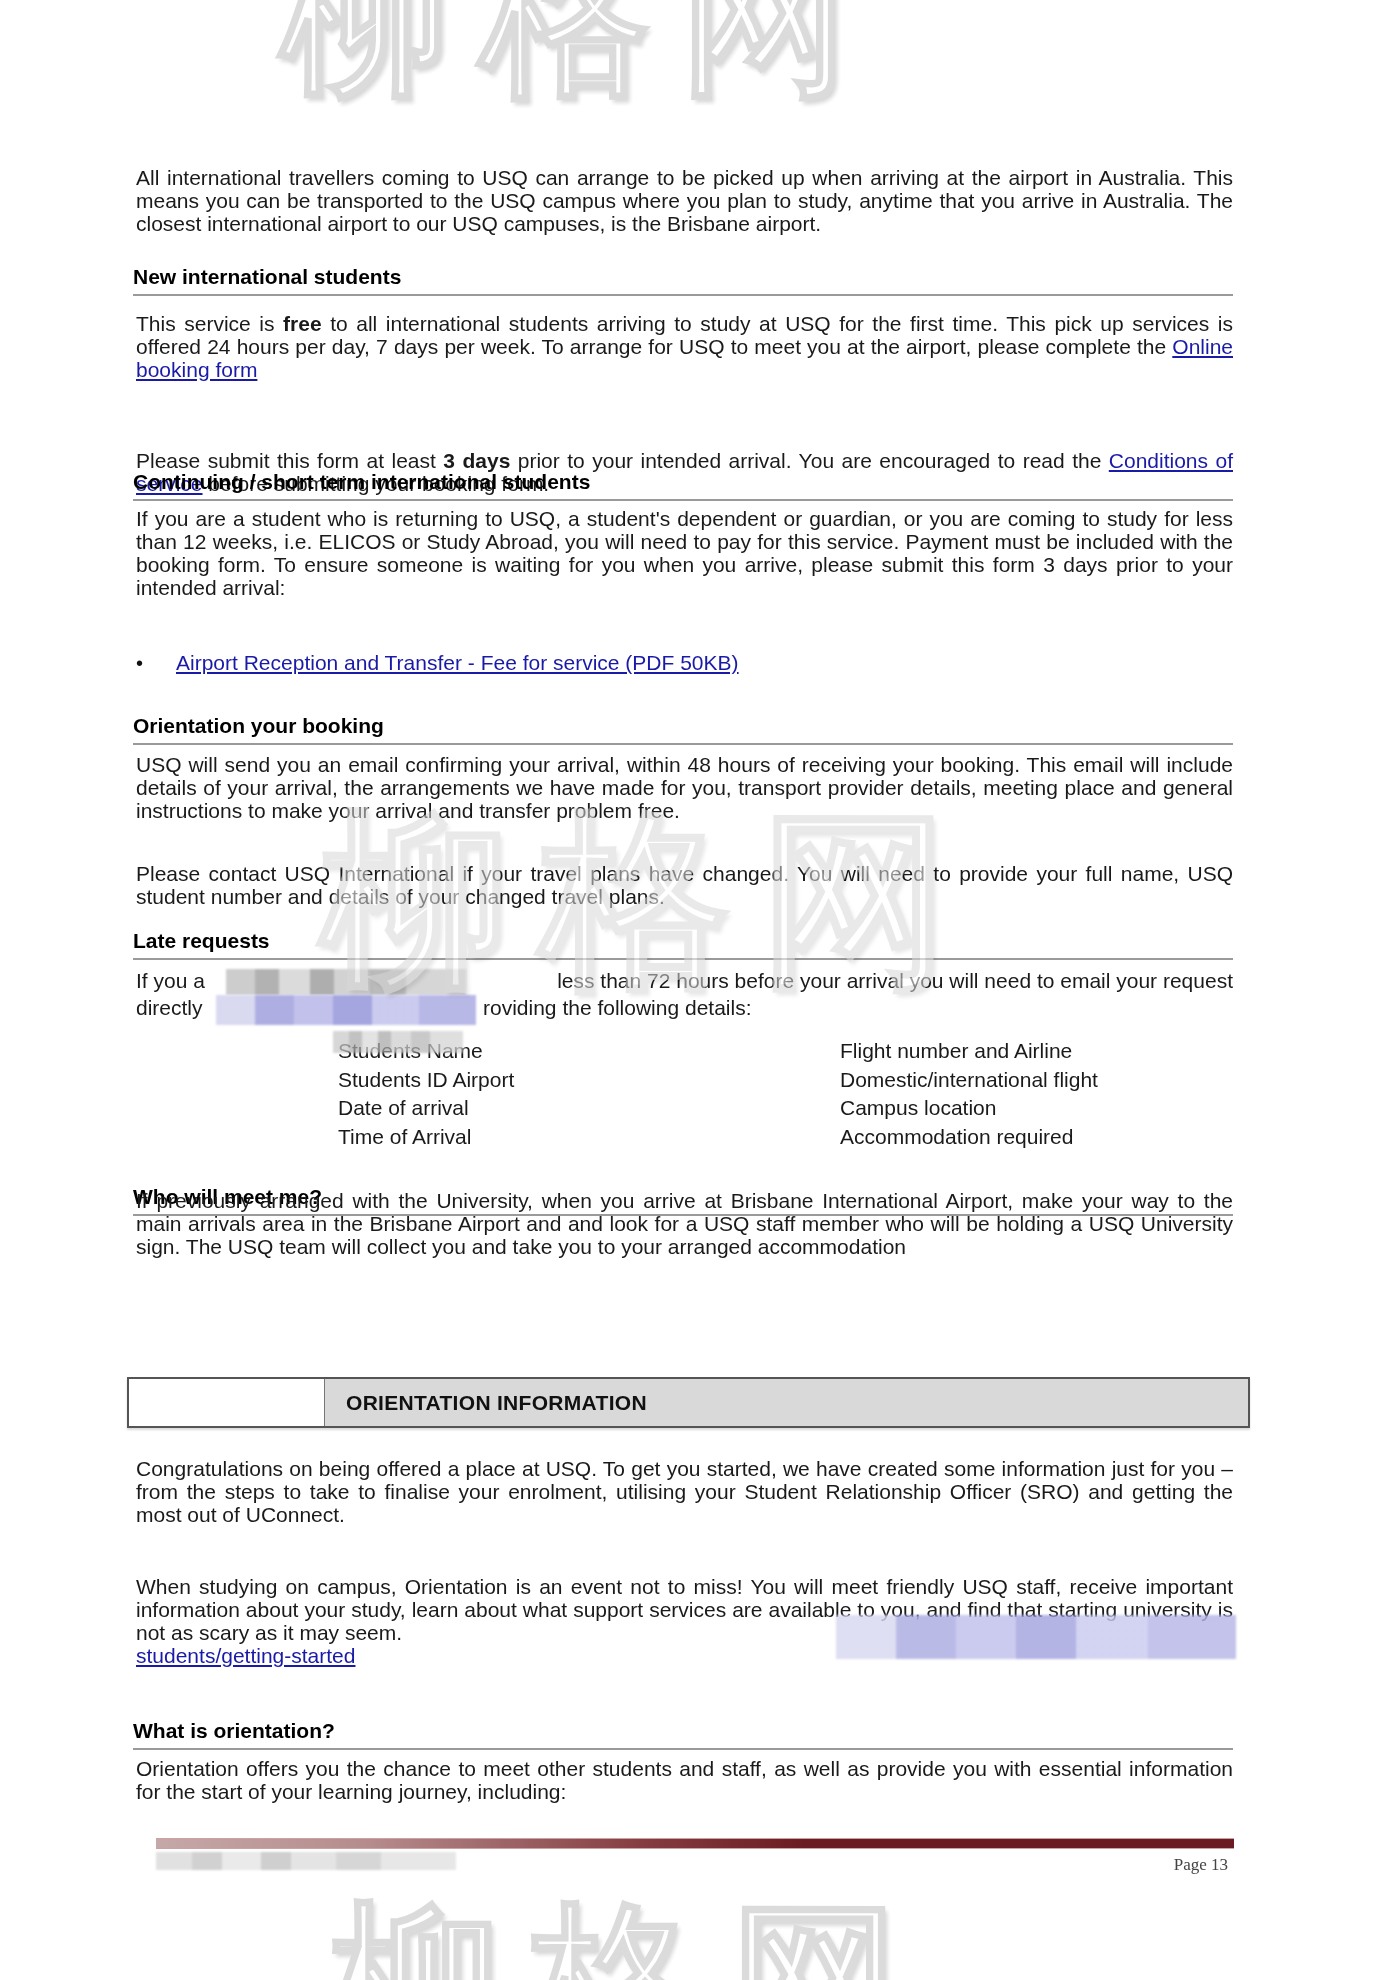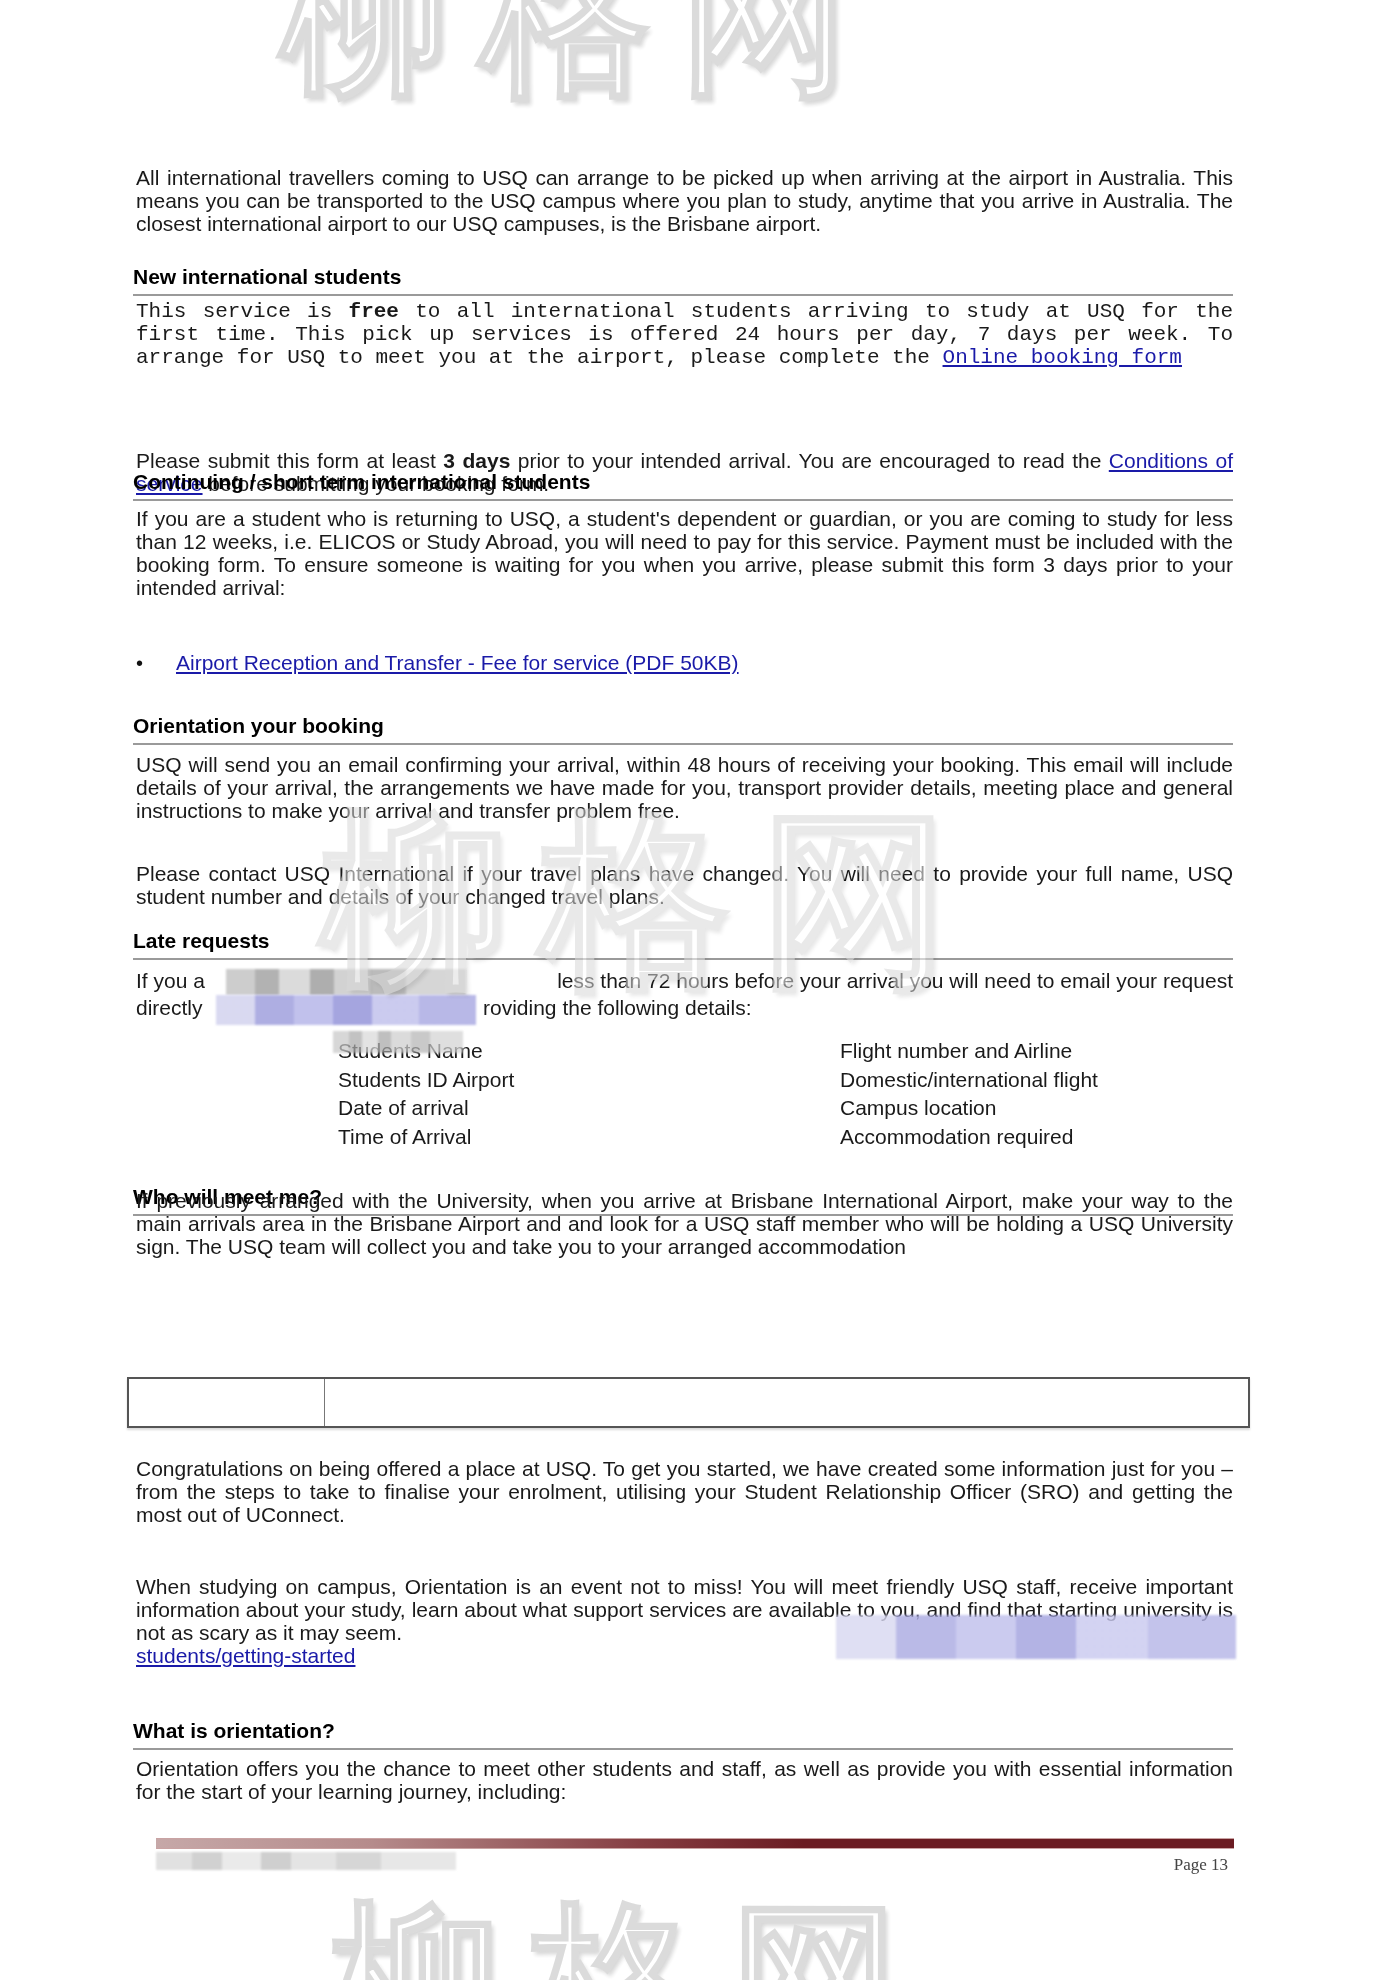--- a/index.html
+++ b/index.html
@@ -86,21 +86,21 @@
 
 <div class="watermark wm-top">柳格网</div>
 
 <div class="page">
 
   <div class="blk" style="top:166px;">
     <p class="body">All international travellers coming to USQ can arrange to be picked up when arriving at the airport in Australia. This means you can be transported to the USQ campus where you plan to study, anytime that you arrive in Australia. The closest international airport to our USQ campuses, is the Brisbane airport.</p>
   </div>
 
   <div class="h" style="top:264px;">New international students</div>
-  <div class="blk" style="top:300px;font-family:Liberation Mono, monospace;">
+  <div class="blk" style="top:312px;">
     <p class="body"><span>This service is </span><b>free</b><span> to all international students arriving to study at USQ for the first time. This pick up services is offered 24 hours per day, 7 days per week. To arrange for USQ to meet you at the airport, please complete the </span><a class="lnk" href="#">Online booking form</a></p>
   </div>
   <div class="blk" style="top:414px;margin-top:35px;">
     <p class="body"><span>Please submit this form at least </span><b>3 days</b><span> prior to your intended arrival. You are encouraged to read the </span><a class="lnk" href="#">Conditions of service</a><span> before submitting your booking form.</span></p>
   </div>
 
   <div class="h" style="top:469px;">Continuing / short term international students</div>
   <div class="blk" style="top:507px;">
     <p class="body">If you are a student who is returning to USQ, a student's dependent or guardian, or you are coming to study for less than 12 weeks, i.e. ELICOS or Study Abroad, you will need to pay for this service. Payment must be included with the booking form. To ensure someone is waiting for you when you arrive, please submit this form 3 days prior to your intended arrival:</p>
   </div>
@@ -145,20 +145,21 @@
     <div class="mosaic" style="left:-5px; top:-6px; width:130px; height:22px; opacity:0.8;"></div>
   </div>
 
   <div class="h" style="top:1184px;">Who will meet me?</div>
   <div class="blk" style="top:1189px;">
     <p class="body">If previously arranged with the University, when you arrive at Brisbane International Airport, make your way to the main arrivals area in the Brisbane Airport and and look for a USQ staff member who will be holding a USQ University sign. The USQ team will collect you and take you to your arranged accommodation</p>
   </div>
 
   <div class="orient-box" style="top:1377px;">
     <div class="cell-blank"></div>
+    <div class="cell-title">ORIENTATION INFORMATION</div>
   </div>
 
   <div class="blk" style="top:1457px;">
     <p class="body">Congratulations on being offered a place at USQ. To get you started, we have created some information just for you – from the steps to take to finalise your enrolment, utilising your Student Relationship Officer (SRO) and getting the most out of UConnect.</p>
   </div>
   <div class="blk" style="top:1575px;">
     <p class="body"><span>When studying on campus, Orientation is an event not to miss! You will meet friendly USQ staff, receive important information about your study, learn about what support services are available to you, and find that starting university is not as scary as it may seem.</span><br><a class="lnk" href="#">students/getting-started</a></p>
     <div class="mosaic blue" style="left:700px; top:40px; width:400px; height:44px; opacity:0.85;"></div>
   </div>
 

